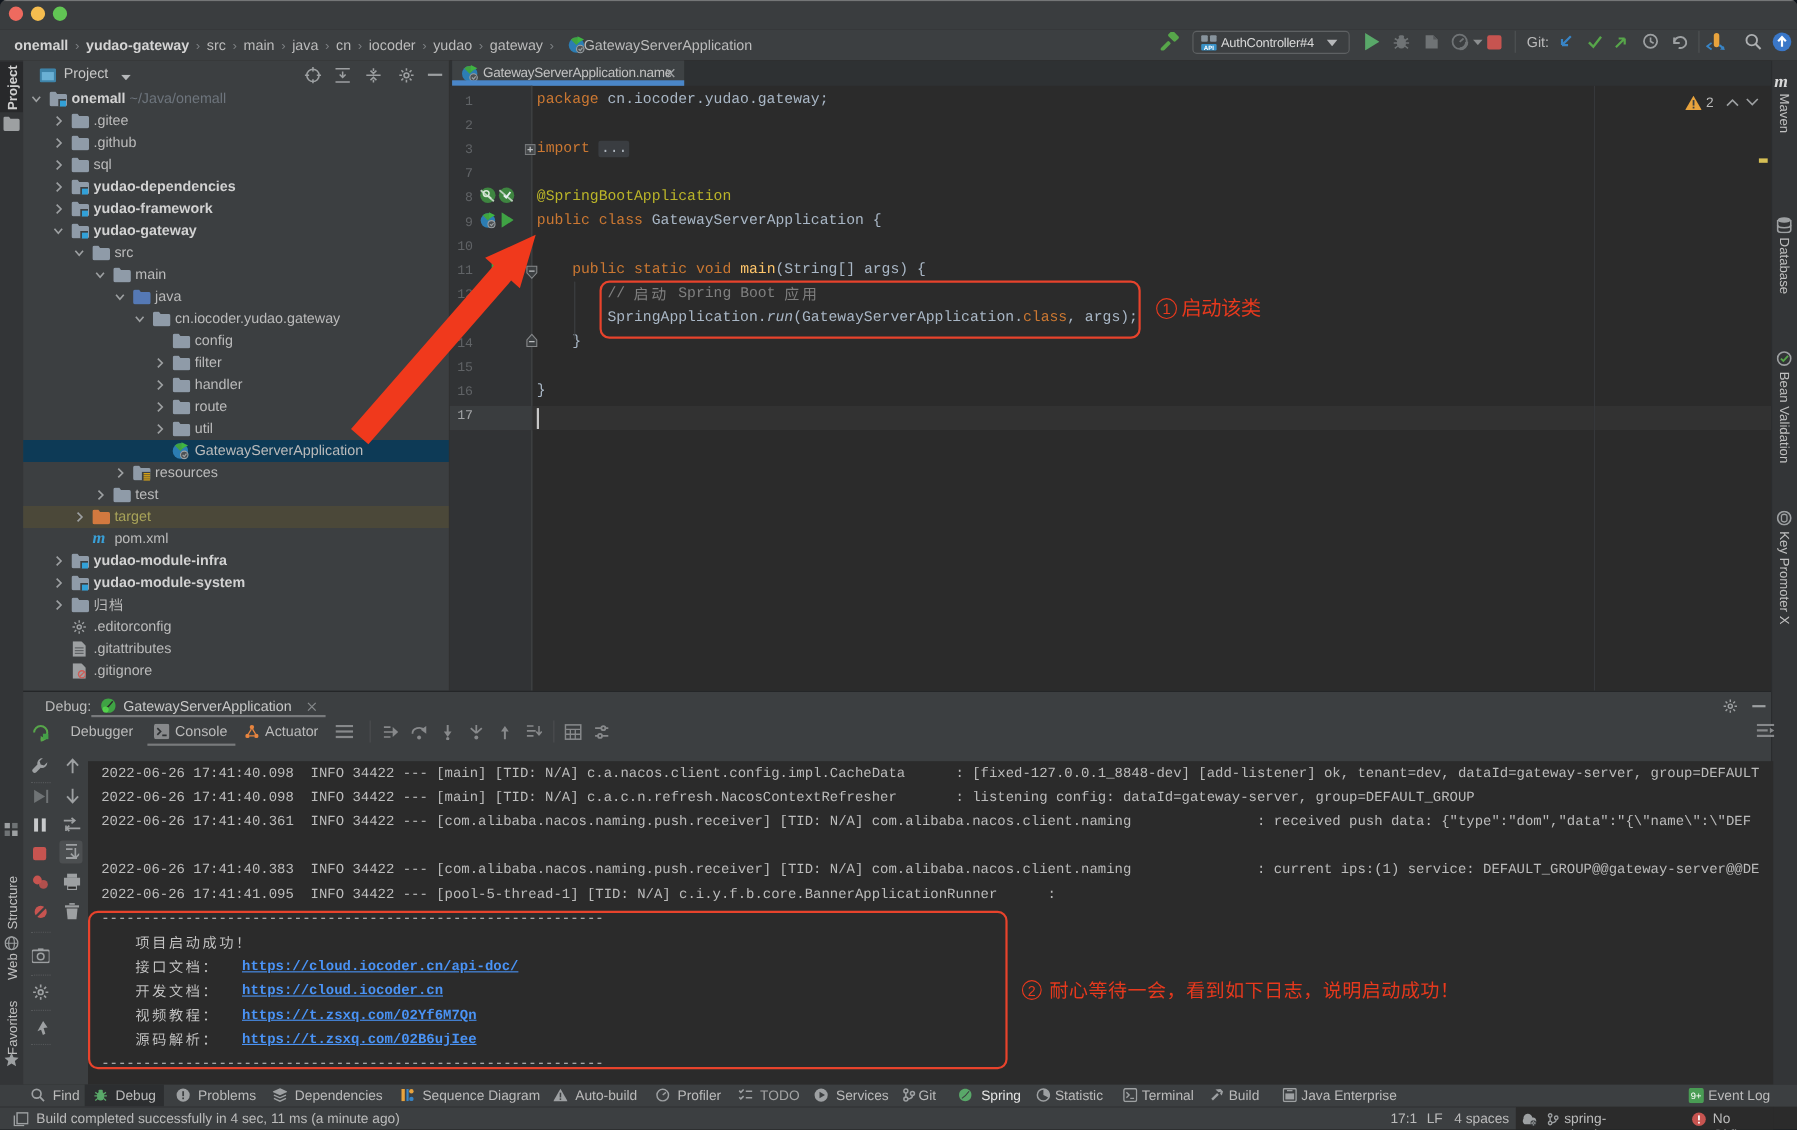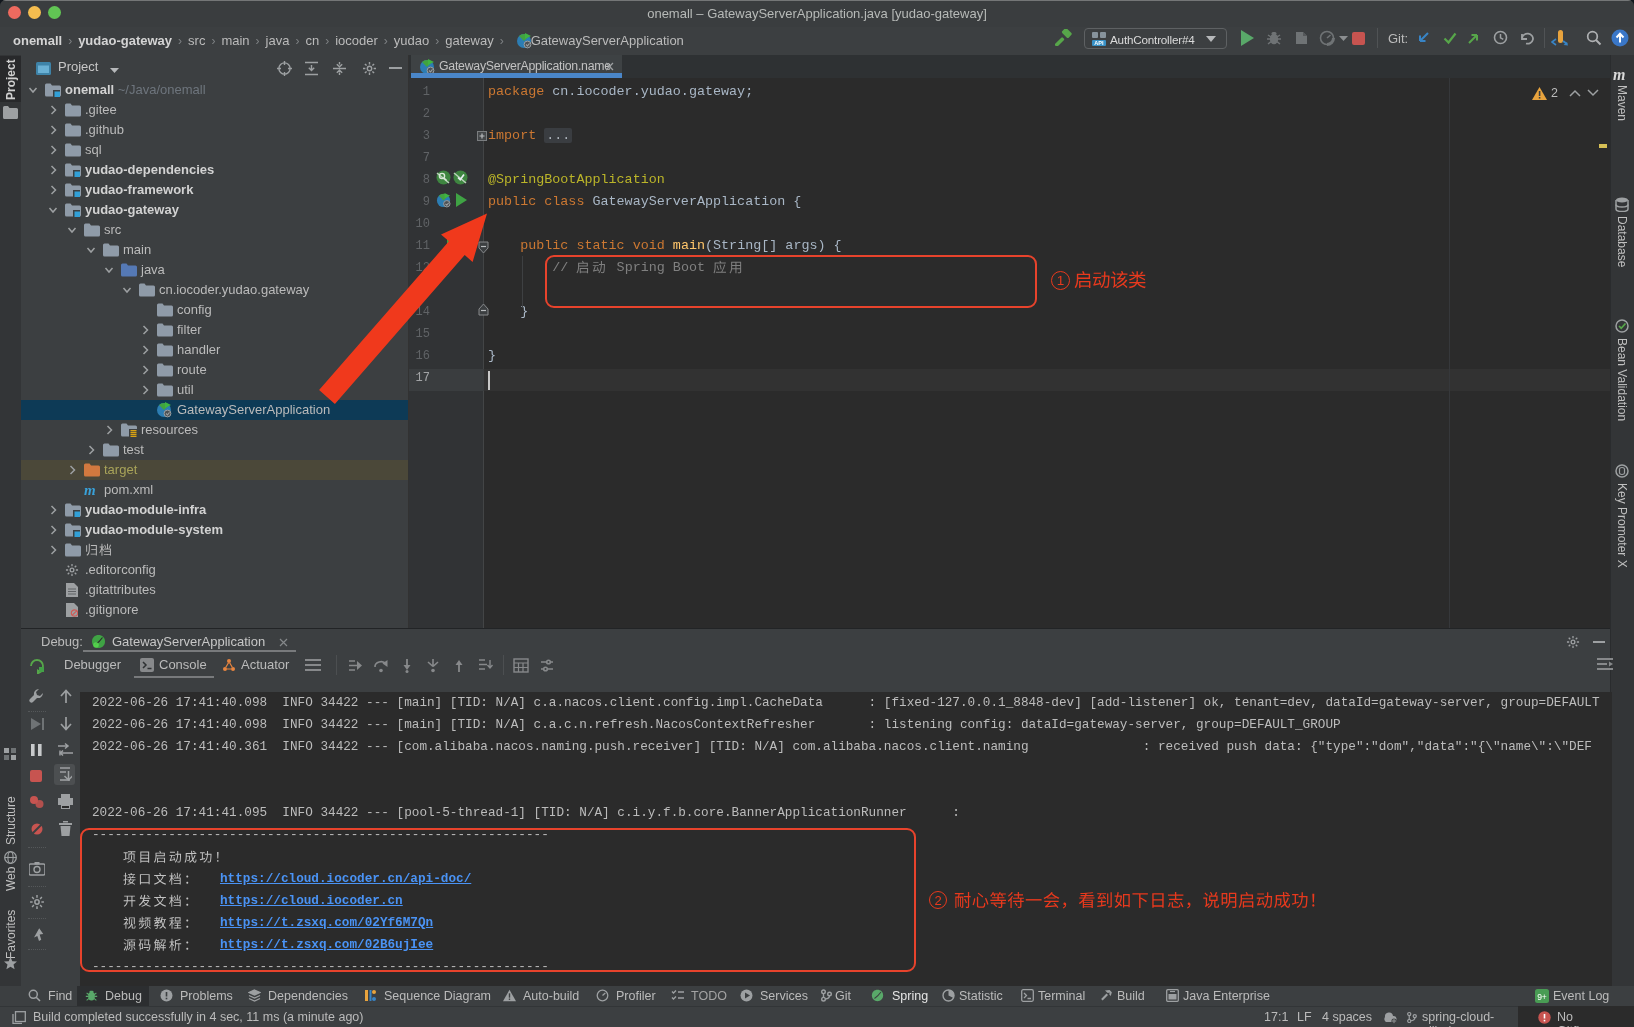--- a/index.html
+++ b/index.html
@@ -15,21 +15,21 @@
 #crumbs{position:absolute;left:13px;top:6px;font-size:13px;color:#bbbbbb;white-space:nowrap;}
 #crumbs b{color:#d4d4d4;}
 #crumbs .sep{color:#7d8083;padding:0 6px;font-size:12px;}
 
 #leftstrip{position:absolute;left:0;top:55px;width:21px;height:931px;background:#333537;}
 #projpanel{position:absolute;left:21px;top:55px;width:388px;height:573px;background:#3c3f41;}
 #editor{position:absolute;left:409px;top:55px;width:1201px;height:573px;background:#2b2b2b;}
 #rightstrip{position:absolute;left:1610px;top:55px;width:24px;height:931px;background:#333537;border-left:1px solid #2a2c2e;}
 #debugpanel{position:absolute;left:21px;top:628px;width:1589px;height:358px;background:#3c3f41;border-top:1px solid #222426;}
 #bottombar{position:absolute;left:0;top:986px;width:1634px;height:20px;background:#3c3f41;}
-#statusbar{position:absolute;left:0;top:1006px;width:1518px;height:21px;background:#3c3f41;border-top:1px solid #323537;}
+#statusbar{position:absolute;left:0;top:1006px;width:1378px;height:21px;background:#3c3f41;border-top:1px solid #323537;}
 
 .trow{position:absolute;height:20px;line-height:20px;font-size:13px;color:#bbbbbb;white-space:nowrap;}
 .trow b{font-weight:700;color:#d2d2d2;}
 .dim{color:#6e757d;}
 
 .cl{position:absolute;white-space:pre;font-family:"Liberation Mono",monospace;font-size:13.4px;line-height:22px;height:22px;color:#a9b7c6;}
 .ln{position:absolute;width:21px;text-align:right;font-family:"Liberation Mono",monospace;font-size:12px;line-height:22px;height:22px;color:#606366;}
 .kw{color:#cc7832;}
 .ann{color:#bbb529;}
 .cmt{color:#808080;}
@@ -39,21 +39,20 @@
 .vtextL{writing-mode:vertical-rl;transform:rotate(180deg);font-size:12px;color:#c0c0c0;}
 .vtextR{writing-mode:vertical-rl;font-size:12px;color:#c0c0c0;}
 .tab13{font-size:13px;color:#bbbbbb;}
 </style></head><body>
 <div id="app">
 
 <div id="titlebar">
 <div class="tl" style="left:8px;background:#ee6a5f"></div>
 <div class="tl" style="left:28px;background:#f5bd4f"></div>
 <div class="tl" style="left:48px;background:#61c554"></div>
-<div class="title">onemall – GatewayServerApplication.java [yudao-gateway]</div>
 </div>
 <div id="navbar">
       <div id="crumbs"><b>onemall</b><span class="sep">›</span><b>yudao-gateway</b><span class="sep">›</span>src<span class="sep">›</span>main<span class="sep">›</span>java<span class="sep">›</span>cn<span class="sep">›</span>iocoder<span class="sep">›</span>yudao<span class="sep">›</span>gateway<span class="sep">›</span><span style="display:inline-block;width:21px"></span>GatewayServerApplication</div>
     </div>
 <svg class="abs" style="left:516px;top:32px" width="17" height="17" viewBox="0 0 17 17">
 <circle cx="8" cy="9" r="7" fill="#2c7db3"></circle>
       <path d="M3 4 A7 7 0 0 1 13 4 L8 9 Z" fill="#41a33f"></path>
 <polygon points="9,1 15,4 9,7" fill="#3fb442"></polygon>
       <circle cx="11.5" cy="12.5" r="3.4" fill="#4d5154" stroke="#9aa0a3" stroke-width="1"></circle>
       <path d="M10 12.5 l1.5 1.5 l2-2.6" stroke="#9aa0a3" stroke-width="1.1" fill="none"></path>
@@ -411,20 +410,21 @@
 <div class="ln" style="left:0px;top:246px;color:#606366">14</div>
 <div class="ln" style="left:0px;top:268px;color:#606366">15</div>
 <div class="ln" style="left:0px;top:290px;color:#606366">16</div>
 <div class="ln" style="left:0px;top:312px;color:#a1a3a5">17</div>
 <div class="cl" style="left:79px;top:26px"><span class="kw">package</span> cn.iocoder.yudao.gateway;</div>
 <div class="cl" style="left:79px;top:70px"><span class="kw">import</span> <span style="background:#3a3d41;border-radius:2px;padding:0 2px;color:#adb4bc">...</span></div>
 <div class="cl" style="left:79px;top:114px"><span class="ann">@SpringBootApplication</span></div>
 <div class="cl" style="left:79px;top:136px"><span class="kw">public class</span> GatewayServerApplication {</div>
 <div class="cl" style="left:79px;top:180px">    <span class="kw">public static void</span> <span class="fn">main</span>(String[] args) {</div>
 <div class="cl" style="left:79px;top:202px"><span class="cmt">        //                          </span></div>
+<div class="cl" style="left:79px;top:224px">        SpringApplication.<i>run</i>(GatewayServerApplication.<span class="kw">class</span>, args);</div>
 <div class="cl" style="left:79px;top:246px">    }</div>
 <div class="cl" style="left:79px;top:290px">}</div>
 <div class="cl cmt" style="left:207.6px;top:202px">Spring Boot</div>
 <svg class="" style="position:absolute;left:167.4px;top:205.2px;overflow:visible" width="34" height="17" fill="#808080">
         <path transform="translate(0.00,12.24) scale(0.01360,-0.01360)" d="M276 311V-75H349V-11H810V-73H887V311ZM349 57V241H810V57ZM436 821C457 783 482 733 495 697H154V456C154 310 143 111 36 -31C53 -40 85 -67 97 -82C203 58 227 264 230 418H869V697H541L575 708C562 744 534 800 507 841ZM230 627H793V488H230Z"></path>
         <path transform="translate(16.07,12.24) scale(0.01360,-0.01360)" d="M89 758V691H476V758ZM653 823C653 752 653 680 650 609H507V537H647C635 309 595 100 458 -25C478 -36 504 -61 517 -79C664 61 707 289 721 537H870C859 182 846 49 819 19C809 7 798 4 780 4C759 4 706 4 650 10C663 -12 671 -43 673 -64C726 -68 781 -68 812 -65C844 -62 864 -53 884 -27C919 17 931 159 945 571C945 582 945 609 945 609H724C726 680 727 752 727 823ZM89 44 90 45V43C113 57 149 68 427 131L446 64L512 86C493 156 448 275 410 365L348 348C368 301 388 246 406 194L168 144C207 234 245 346 270 451H494V520H54V451H193C167 334 125 216 111 183C94 145 81 118 65 113C74 95 85 59 89 44Z"></path>
       </svg>
 <svg class="" style="position:absolute;left:304.0px;top:205.2px;overflow:visible" width="34" height="17" fill="#808080">
         <path transform="translate(0.00,12.24) scale(0.01360,-0.01360)" d="M264 490C305 382 353 239 372 146L443 175C421 268 373 407 329 517ZM481 546C513 437 550 295 564 202L636 224C621 317 584 456 549 565ZM468 828C487 793 507 747 521 711H121V438C121 296 114 97 36 -45C54 -52 88 -74 102 -87C184 62 197 286 197 438V640H942V711H606C593 747 565 804 541 848ZM209 39V-33H955V39H684C776 194 850 376 898 542L819 571C781 398 704 194 607 39Z"></path>
         <path transform="translate(16.07,12.24) scale(0.01360,-0.01360)" d="M153 770V407C153 266 143 89 32 -36C49 -45 79 -70 90 -85C167 0 201 115 216 227H467V-71H543V227H813V22C813 4 806 -2 786 -3C767 -4 699 -5 629 -2C639 -22 651 -55 655 -74C749 -75 807 -74 841 -62C875 -50 887 -27 887 22V770ZM227 698H467V537H227ZM813 698V537H543V698ZM227 466H467V298H223C226 336 227 373 227 407ZM813 466V298H543V466Z"></path>
@@ -660,20 +660,21 @@
 <svg class="abs" style="left:38px;top:192px" width="13" height="15" viewBox="0 0 13 15" fill="#9da0a2">
         <rect x="0" y="2" width="13" height="2"></rect>
         <rect x="4" y="0" width="5" height="1.5"></rect>
         <path d="M1.5 5 H11.5 L10.5 15 H2.5 Z"></path>
       </svg>
 </div>
 <div class="abs" style="left:80px;top:692px;width:1532px;height:354px;background:#2b2b2b;overflow:hidden">
 <div class="logline" style="left:12px;top:0px">2022-06-26 17:41:40.098  INFO 34422 --- [main] [TID: N/A] c.a.nacos.client.config.impl.CacheData      : [fixed-127.0.0.1_8848-dev] [add-listener] ok, tenant=dev, dataId=gateway-server, group=DEFAULT</div>
 <div class="logline" style="left:12px;top:22px">2022-06-26 17:41:40.098  INFO 34422 --- [main] [TID: N/A] c.a.c.n.refresh.NacosContextRefresher       : listening config: dataId=gateway-server, group=DEFAULT_GROUP</div>
 <div class="logline" style="left:12px;top:44px">2022-06-26 17:41:40.361  INFO 34422 --- [com.alibaba.nacos.naming.push.receiver] [TID: N/A] com.alibaba.nacos.client.naming               : received push data: {"type":"dom","data":"{\"name\":\"DEF</div>
+<div class="logline" style="left:12px;top:88px">2022-06-26 17:41:40.383  INFO 34422 --- [com.alibaba.nacos.naming.push.receiver] [TID: N/A] com.alibaba.nacos.client.naming               : current ips:(1) service: DEFAULT_GROUP@@gateway-server@@DE</div>
 <div class="logline" style="left:12px;top:110px">2022-06-26 17:41:41.095  INFO 34422 --- [pool-5-thread-1] [TID: N/A] c.i.y.f.b.core.BannerApplicationRunner      :</div>
 <div class="abs" style="left:0px;top:136px;width:836px;height:144px;border:2.5px solid #e8432c;border-radius:9px"></div>
 <div class="logline" style="left:12px;top:132px">------------------------------------------------------------</div>
 <div class="logline" style="left:12px;top:264px">------------------------------------------------------------</div>
 <svg class="" style="position:absolute;left:42.5px;top:158.2px;overflow:visible" width="108" height="16" fill="#c2c2c2">
         <path transform="translate(0.00,11.70) scale(0.01300,-0.01300)" d="M618 500V289C618 184 591 56 319 -19C335 -34 357 -61 366 -77C649 12 693 158 693 289V500ZM689 91C766 41 864 -31 911 -79L961 -26C913 21 813 90 736 138ZM29 184 48 106C140 137 262 179 379 219L369 284L247 247V650H363V722H46V650H172V225ZM417 624V153H490V556H816V155H891V624H655C670 655 686 692 702 728H957V796H381V728H613C603 694 591 656 578 624Z"></path>
         <path transform="translate(15.26,11.70) scale(0.01300,-0.01300)" d="M233 470H759V305H233ZM233 542V704H759V542ZM233 233H759V67H233ZM158 778V-74H233V-6H759V-74H837V778Z"></path>
         <path transform="translate(30.52,11.70) scale(0.01300,-0.01300)" d="M276 311V-75H349V-11H810V-73H887V311ZM349 57V241H810V57ZM436 821C457 783 482 733 495 697H154V456C154 310 143 111 36 -31C53 -40 85 -67 97 -82C203 58 227 264 230 418H869V697H541L575 708C562 744 534 800 507 841ZM230 627H793V488H230Z"></path>
         <path transform="translate(45.78,11.70) scale(0.01300,-0.01300)" d="M89 758V691H476V758ZM653 823C653 752 653 680 650 609H507V537H647C635 309 595 100 458 -25C478 -36 504 -61 517 -79C664 61 707 289 721 537H870C859 182 846 49 819 19C809 7 798 4 780 4C759 4 706 4 650 10C663 -12 671 -43 673 -64C726 -68 781 -68 812 -65C844 -62 864 -53 884 -27C919 17 931 159 945 571C945 582 945 609 945 609H724C726 680 727 752 727 823ZM89 44 90 45V43C113 57 149 68 427 131L446 64L512 86C493 156 448 275 410 365L348 348C368 301 388 246 406 194L168 144C207 234 245 346 270 451H494V520H54V451H193C167 334 125 216 111 183C94 145 81 118 65 113C74 95 85 59 89 44Z"></path>
         <path transform="translate(61.04,11.70) scale(0.01300,-0.01300)" d="M544 839C544 782 546 725 549 670H128V389C128 259 119 86 36 -37C54 -46 86 -72 99 -87C191 45 206 247 206 388V395H389C385 223 380 159 367 144C359 135 350 133 335 133C318 133 275 133 229 138C241 119 249 89 250 68C299 65 345 65 371 67C398 70 415 77 431 96C452 123 457 208 462 433C462 443 463 465 463 465H206V597H554C566 435 590 287 628 172C562 96 485 34 396 -13C412 -28 439 -59 451 -75C528 -29 597 26 658 92C704 -11 764 -73 841 -73C918 -73 946 -23 959 148C939 155 911 172 894 189C888 56 876 4 847 4C796 4 751 61 714 159C788 255 847 369 890 500L815 519C783 418 740 327 686 247C660 344 641 463 630 597H951V670H626C623 725 622 781 622 839ZM671 790C735 757 812 706 850 670L897 722C858 756 779 805 716 836Z"></path>

